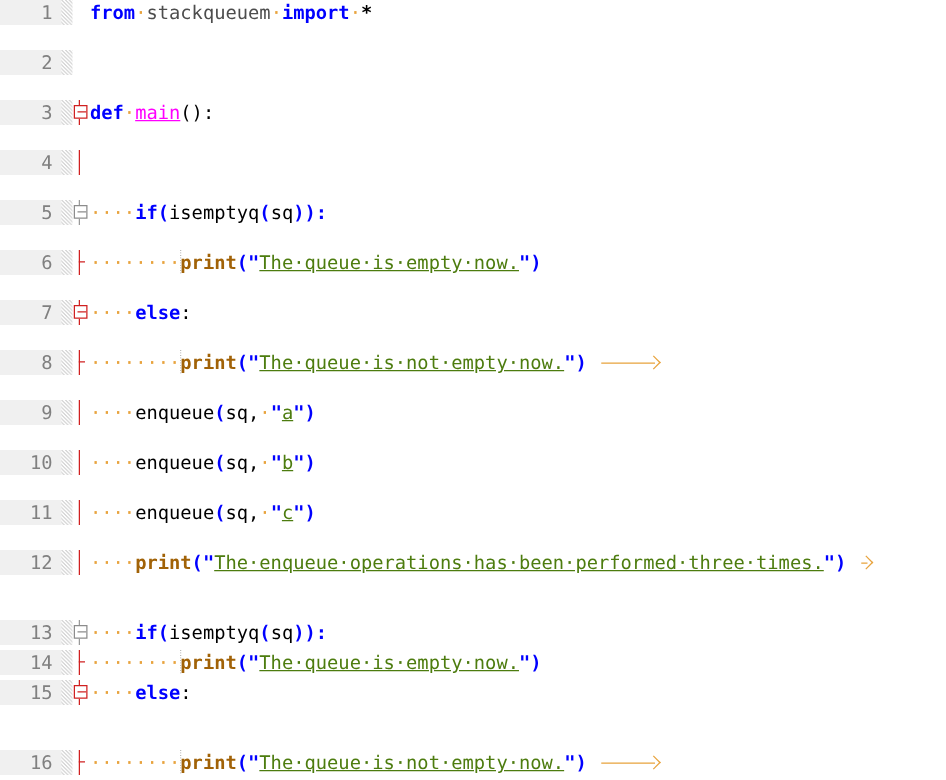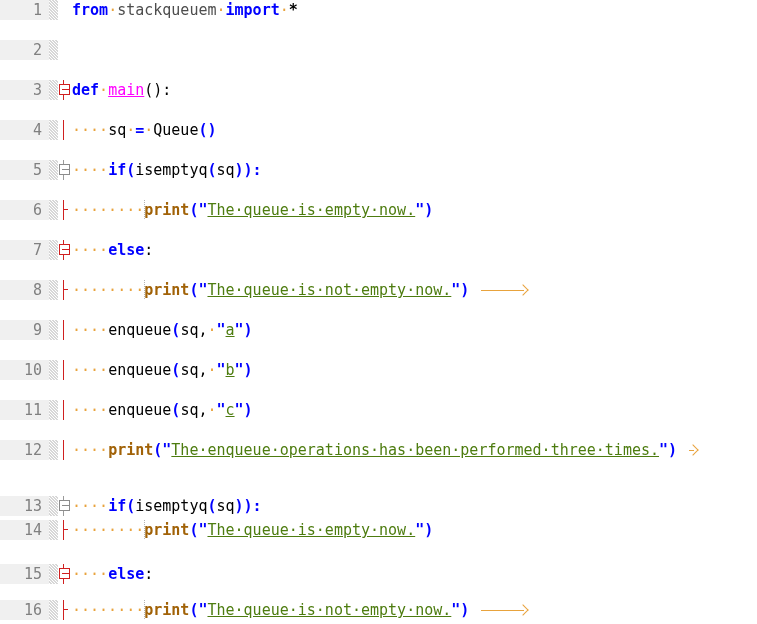--- a/index.html
+++ b/index.html
@@ -94,26 +94,26 @@
   .arrow.long { width:52px; }
   .arrow.short{ width:14px; }
 </style>
 </head>
 <body>
 
 <div id="editor">
     <div class="row" style="top: 0px;"><div class="gut">1</div><div class="hatch"></div><div class="fold"></div><div class="code"><span class="kw">from</span><span class="sp">·</span><span class="mod">stackqueuem</span><span class="sp">·</span><span class="kw">import</span><span class="sp">·</span><span class="op">*</span></div></div>
     <div class="row" style="top: 20px;"><div class="gut">2</div><div class="hatch"></div><div class="fold"></div><div class="code"></div></div>
     <div class="row" style="top: 40px;"><div class="gut">3</div><div class="hatch"></div><div class="fold"><div class="fline"></div><div class="fbox"></div></div><div class="code"><span class="kw">def</span><span class="sp">·</span><span class="fn">main</span><span class="pl">():</span></div></div>
-    <div class="row" style="top: 60px;"><div class="gut">4</div><div class="hatch"></div><div class="fold"><div class="fline"></div></div><div class="code"><span class="sp">····</span><span class="pl">sq</span><span class="sp">·</span><span class="eq">=</span><span class="sp">·</span><span class="pl">Queue</span><span class="pun">()</span></div></div>
+    <div class="row" style="top: 60px;"><div class="gut">4</div><div class="hatch"></div><div class="fold"><div class="fline"></div></div></div>
     <div class="row" style="top: 80px;"><div class="gut">5</div><div class="hatch"></div><div class="fold"><div class="fline gray"></div><div class="fbox gray"></div></div><div class="code"><span class="sp">····</span><span class="kw">if</span><span class="pun">(</span><span class="pl">isemptyq</span><span class="pun">(</span><span class="pl">sq</span><span class="pun">)):</span></div></div>
     <div class="row" style="top: 100px;"><div class="gut">6</div><div class="hatch"></div><div class="fold"><div class="fline"></div><div class="ftick"></div></div><div class="code"><span class="sp">········</span><span class="bi">print</span><span class="pun">(</span><span class="pun">"</span><span class="str">The·queue·is·empty·now.</span><span class="pun">"</span><span class="pun">)</span></div><div class="iguide" style="left: 144px;"></div></div>
     <div class="row" style="top: 120px;"><div class="gut">7</div><div class="hatch"></div><div class="fold"><div class="fline"></div><div class="fbox"></div></div><div class="code"><span class="sp">····</span><span class="kw">else</span><span class="pl">:</span></div></div>
     <div class="row" style="top: 140px;"><div class="gut">8</div><div class="hatch"></div><div class="fold"><div class="fline"></div><div class="ftick"></div></div><div class="code"><span class="sp">········</span><span class="bi">print</span><span class="pun">(</span><span class="pun">"</span><span class="str">The·queue·is·not·empty·now.</span><span class="pun">"</span><span class="pun">)</span> <span class="arrow long"></span></div><div class="iguide" style="left: 144px;"></div></div>
     <div class="row" style="top: 160px;"><div class="gut">9</div><div class="hatch"></div><div class="fold"><div class="fline"></div></div><div class="code"><span class="sp">····</span><span class="pl">enqueue</span><span class="pun">(</span><span class="pl">sq,</span><span class="sp">·</span><span class="pun">"</span><span class="str">a</span><span class="pun">"</span><span class="pun">)</span></div></div>
     <div class="row" style="top: 180px;"><div class="gut">10</div><div class="hatch"></div><div class="fold"><div class="fline"></div></div><div class="code"><span class="sp">····</span><span class="pl">enqueue</span><span class="pun">(</span><span class="pl">sq,</span><span class="sp">·</span><span class="pun">"</span><span class="str">b</span><span class="pun">"</span><span class="pun">)</span></div></div>
     <div class="row" style="top: 200px;"><div class="gut">11</div><div class="hatch"></div><div class="fold"><div class="fline"></div></div><div class="code"><span class="sp">····</span><span class="pl">enqueue</span><span class="pun">(</span><span class="pl">sq,</span><span class="sp">·</span><span class="pun">"</span><span class="str">c</span><span class="pun">"</span><span class="pun">)</span></div></div>
     <div class="row" style="top: 220px;"><div class="gut">12</div><div class="hatch"></div><div class="fold"><div class="fline"></div></div><div class="code"><span class="sp">····</span><span class="bi">print</span><span class="pun">(</span><span class="pun">"</span><span class="str">The·enqueue·operations·has·been·performed·three·times.</span><span class="pun">"</span><span class="pun">)</span> <span class="arrow short"></span></div></div>
     <div class="row" style="top: 256px;"><div class="gut">13</div><div class="hatch"></div><div class="fold"><div class="fline gray"></div><div class="fbox gray"></div></div><div class="code"><span class="sp">····</span><span class="kw">if</span><span class="pun">(</span><span class="pl">isemptyq</span><span class="pun">(</span><span class="pl">sq</span><span class="pun">)):</span></div></div>
     <div class="row" style="top: 260px;"><div class="gut">14</div><div class="hatch"></div><div class="fold"><div class="fline"></div><div class="ftick"></div></div><div class="code"><span class="sp">········</span><span class="bi">print</span><span class="pun">(</span><span class="pun">"</span><span class="str">The·queue·is·empty·now.</span><span class="pun">"</span><span class="pun">)</span></div><div class="iguide" style="left: 144px;"></div></div>
-    <div class="row" style="top: 284px;"><div class="gut">15</div><div class="hatch"></div><div class="fold"><div class="fline"></div><div class="fbox"></div></div><div class="code"><span class="sp">····</span><span class="kw">else</span><span class="pl">:</span></div></div>
+    <div class="row" style="top: 264px;"><div class="gut">15</div><div class="hatch"></div><div class="fold"><div class="fline"></div><div class="fbox"></div></div><div class="code"><span class="sp">····</span><span class="kw">else</span><span class="pl">:</span></div></div>
     <div class="row" style="top: 300px;"><div class="gut">16</div><div class="hatch"></div><div class="fold"><div class="fline"></div><div class="ftick"></div></div><div class="code"><span class="sp">········</span><span class="bi">print</span><span class="pun">(</span><span class="pun">"</span><span class="str">The·queue·is·not·empty·now.</span><span class="pun">"</span><span class="pun">)</span> <span class="arrow long"></span></div><div class="iguide" style="left: 144px;"></div></div>
   </div>
 
 </body></html>

